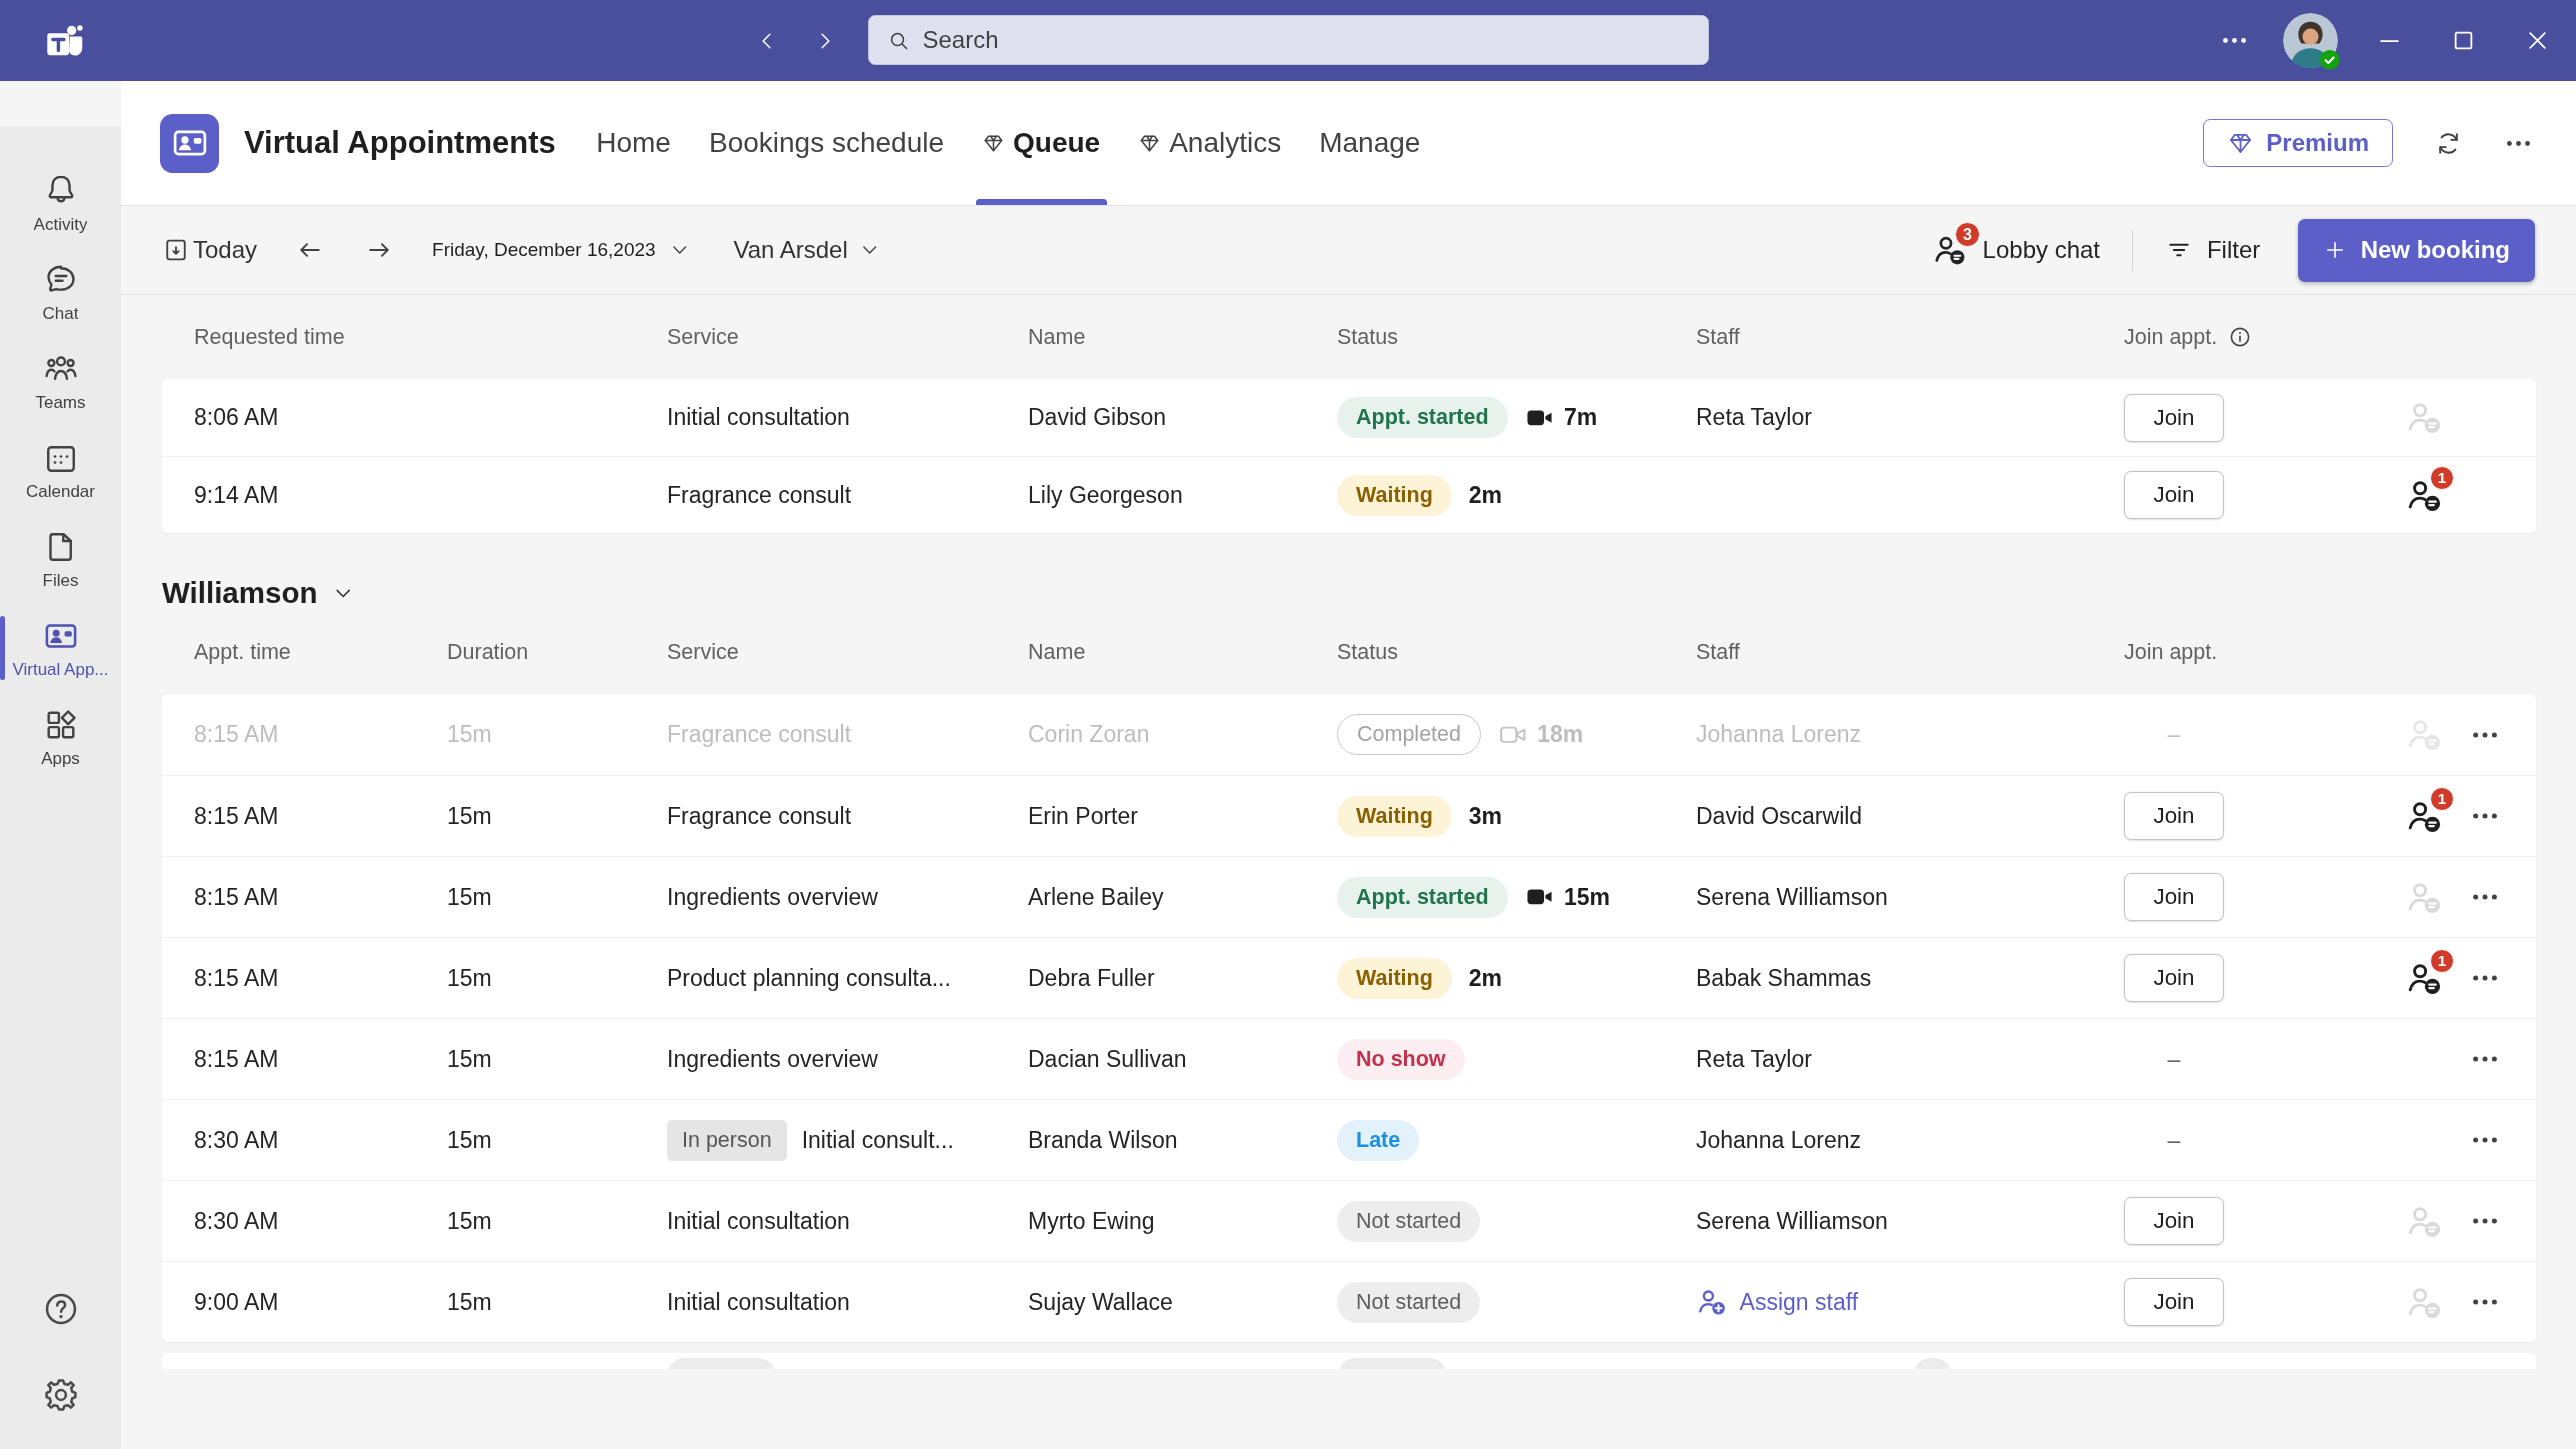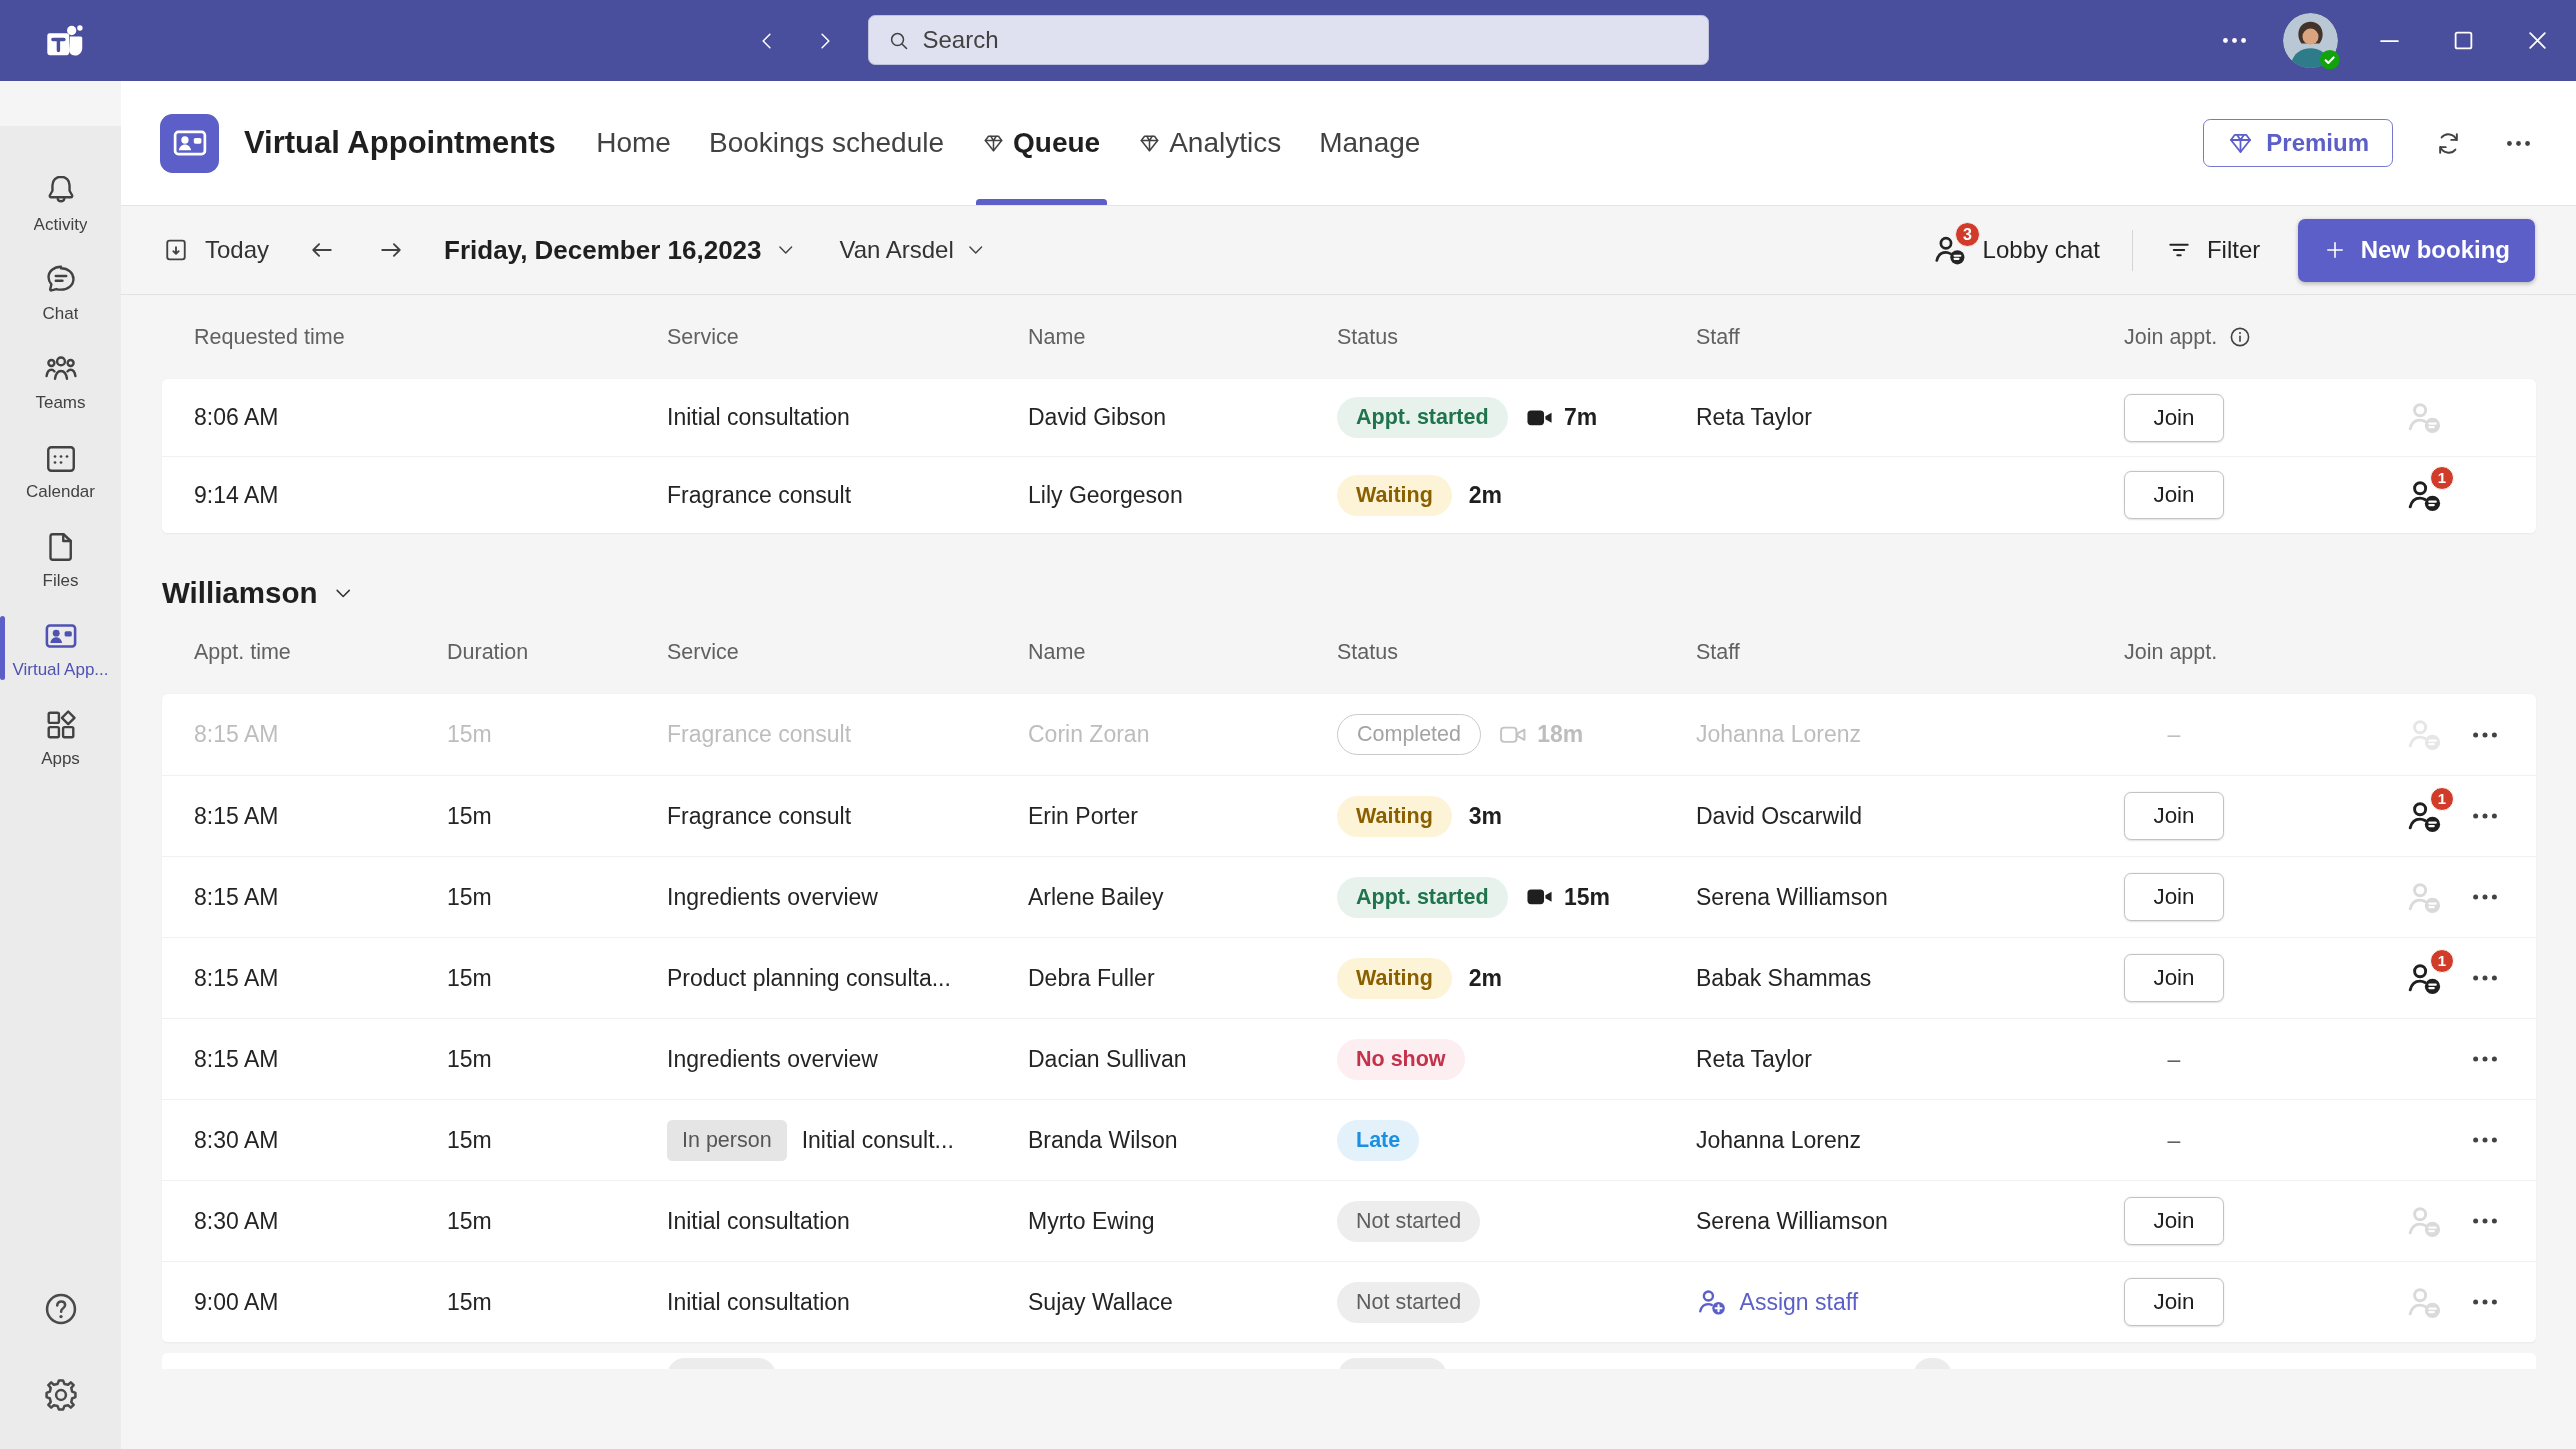--- a/index.html
+++ b/index.html
@@ -49,25 +49,25 @@
   .tab.active { color:#1f1f1f; font-weight:700;align-items:center; }
   .tab.active::after { content:""; position:absolute; left:12.5px; right:12.5px; bottom:0; height:6.3px; border-radius:3.6px 3.6px 0 0; background:#5b5fc7; }
   .tab-icn { width:23px; height:23px; color:#424242; }
   .hdr-right { margin-left:auto; display:flex; align-items:center; margin-right:43px; gap:41px; }
   .premium-btn { display:flex; align-items:center; gap:12.5px; border:1.8px solid #7478cf; border-radius:7.2px; padding:9px 23px; color:#5b5fc7; font-size:24px; font-weight:600; background:#fff; cursor:pointer; font-family:inherit; }
   .premium-btn .icn { width:27px; height:27px; }
   .hdr-icn { width:29px; height:29px; color:#424242; cursor:pointer; }
 
   
   .toolbar { height:89px; display:flex; align-items:center; border-bottom:0.9px solid #e2e2e2; padding:0 41px; }
-  .today { display:flex; align-items:center; gap:15px; font-size:24px; color:#333; cursor:pointer; }
+  .today { display:flex; align-items:center; gap:3px; font-size:24px; color:#333; cursor:pointer; }
   .today .icn { width:28px; height:28px; color:#424242; }
   .nav-arrows { display:flex; gap:41px; margin:0 39px; }
   .nav-arrows .icn { width:28px; height:28px; color:#424242; cursor:pointer; }
-  .date-picker { display:flex; align-items:center; gap:13.4px; font-size:26px; font-weight:700; color:#1f1f1f; cursor:pointer; }
+  .date-picker { display:flex; align-items:center; gap:13.4px; font-size:19px; font-weight:400; color:#1f1f1f; cursor:pointer; }
   .chev { width:21.5px; height:21.5px; color:#424242; }
   .org-picker { display:flex; align-items:center; gap:11.6px; margin-left:43px; font-size:24px; color:#333; cursor:pointer; }
   .tb-rgroup { margin-left:auto; display:flex; align-items:center; }
   .lobby { display:flex; align-items:center; gap:14.3px; font-size:24px; color:#242424; cursor:pointer; }
   .lobby-icn { position:relative; width:36px; height:36px; color:#242424; }
   .lobby-badge { position:absolute; top:-9.8px; right:-11.6px; background:#d13c2a; color:#fff; font-size:16px; font-weight:700; min-width:25px; height:25px; border-radius:12.5px; display:flex; align-items:center; justify-content:center; border:1.8px solid #f5f5f5; }
   .vdiv { width:0.9px; height:41px; background:#d4d4d4; margin:0 32px; }
   .filter { display:flex; align-items:center; gap:14px; font-size:24px; color:#242424; cursor:pointer; }
   .filter .icn { width:28px; height:28px; }
   .newbooking { display:flex; align-items:center; gap:13.4px; background:#5b5fc7; color:#fff; font-size:24px; font-weight:600; border:none; border-radius:7.2px; padding:0 25px; height:63px; margin-left:38px; box-shadow:0 1.8px 4.5px rgba(0,0,0,.25); cursor:pointer; font-family:inherit; }

